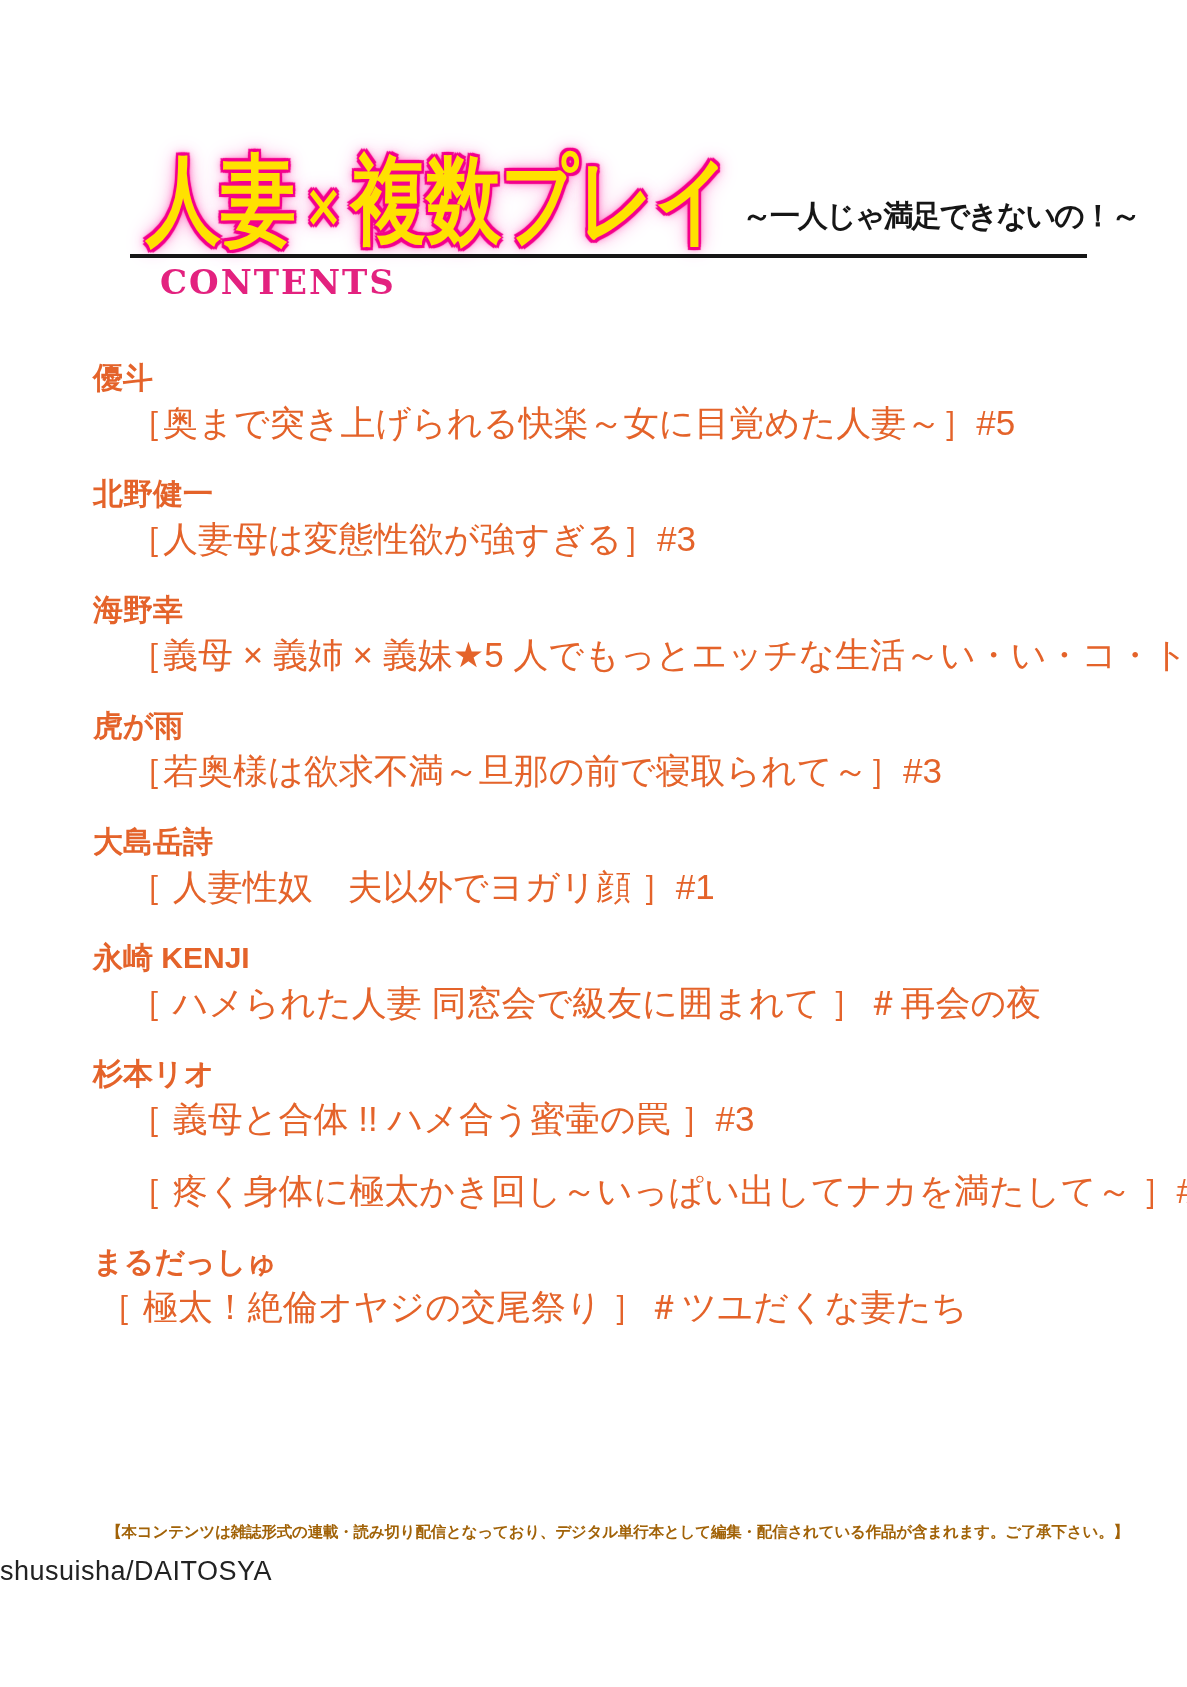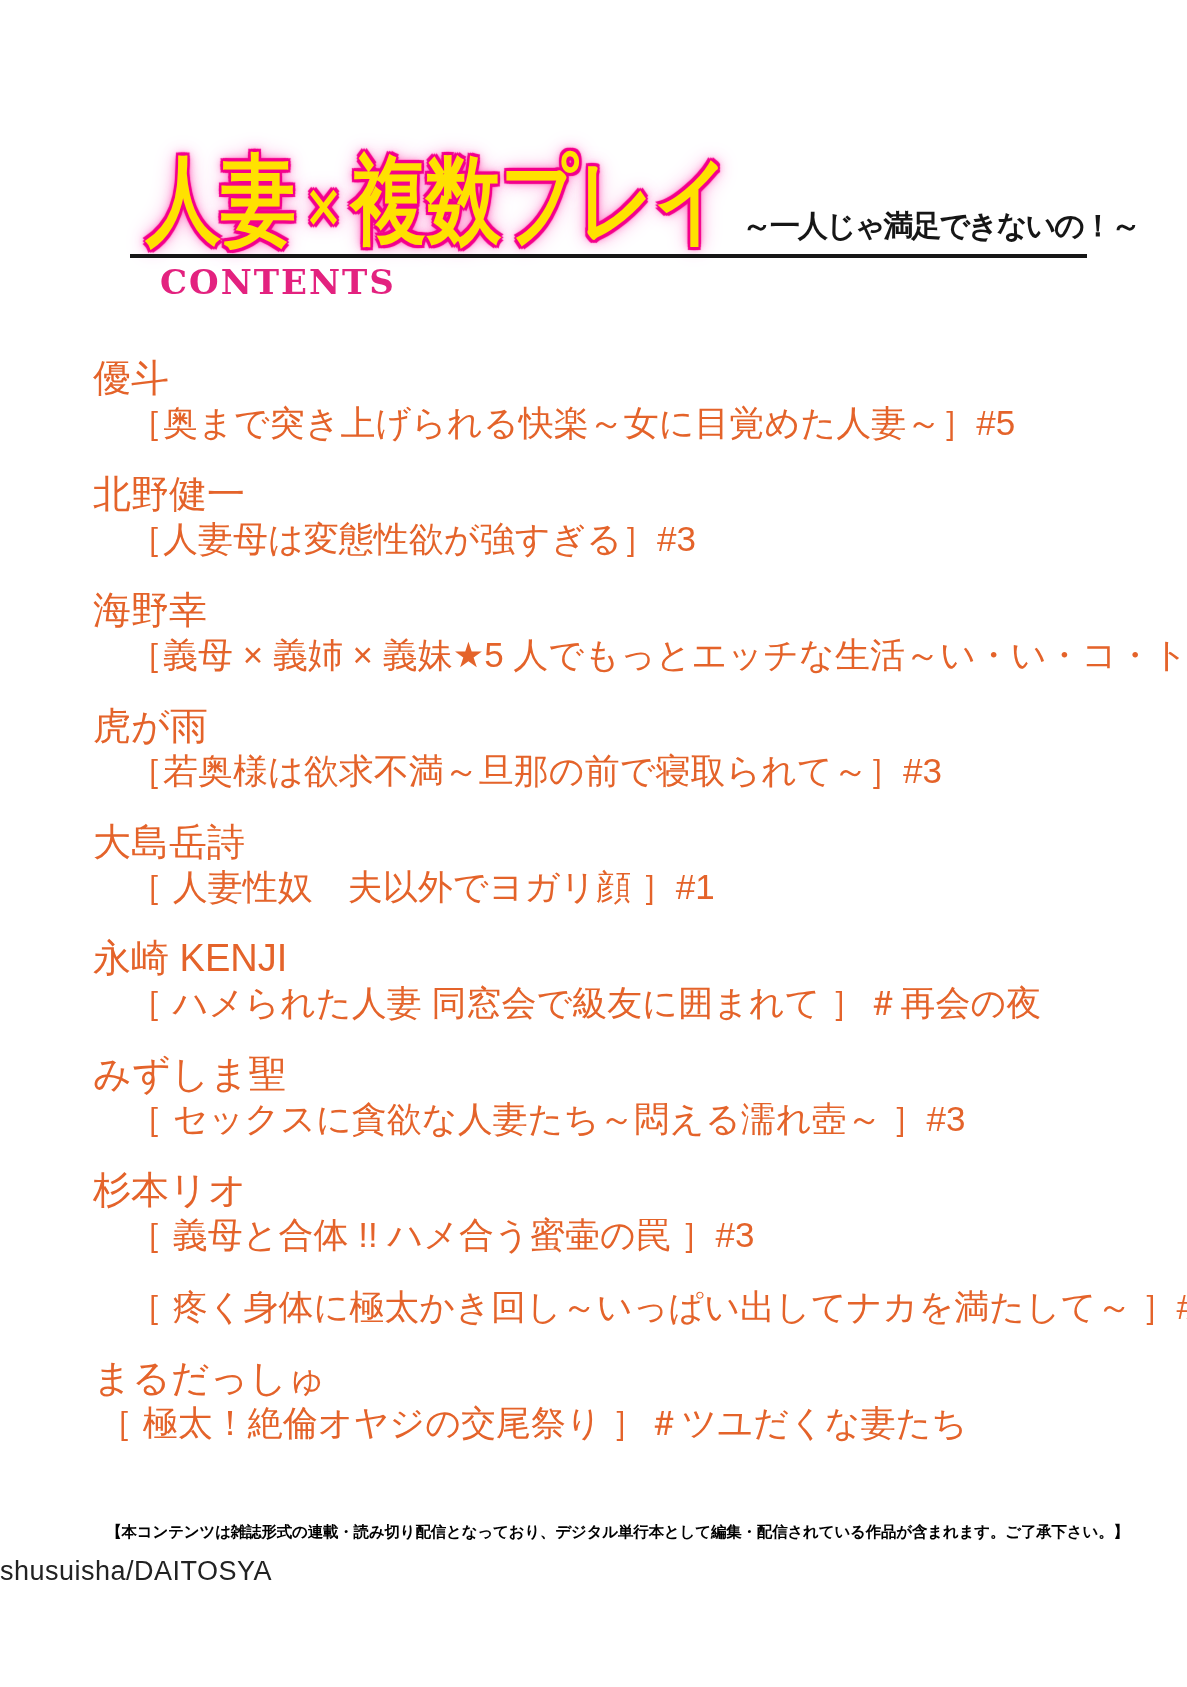--- a/index.html
+++ b/index.html
@@ -47,21 +47,21 @@
       0 0 26px #ffaede;
   }
   .main-title .x-mark{
     font-size:0.62em;
     margin:0 0.18em;
     vertical-align:0.12em;
   }
   .subtitle{
     position:absolute;
     left:742px;
-    top:202px;
+    top:192px;
     font-family:"DejaVu Serif","Liberation Serif",serif;
     font-weight:600;
     font-size:30px;
     letter-spacing:-2px;
     white-space:nowrap;
     color:#161616;
   }
   .header-rule{
     position:absolute;
     left:130px;
@@ -83,22 +83,22 @@
 
   
   .toc{
     position:absolute;
     left:93px;
     top:352px;
     width:1090px;
   }
   .toc-entry{margin-bottom:26px;}
   .author{
-    font-size:38px;
-    font-weight:400;
+    font-size:30px;
+    font-weight:700;
     line-height:44px;
     color:var(--orange);
     white-space:nowrap;
   }
   .story-title{
     font-size:35px;
     font-weight:500;
     line-height:46px;
     padding-left:35px;
     color:var(--orange);
@@ -109,21 +109,21 @@
   
   .disclaimer{
     position:absolute;
     left:0;
     top:1518px;
     width:100%;
     text-align:center;
     font-size:15.5px;
     font-weight:600;
     letter-spacing:-0.2px;
-    color:#000000;
+    color:#a16207;
     white-space:nowrap;
     padding-left:48px;
   }
   .publisher{
     position:absolute;
     left:0;
     top:1552px;
     width:100%;
     text-align:left;
     font-size:27px;
@@ -170,24 +170,20 @@
     <section class="toc-entry">
       <div class="author">大島岳詩</div>
       <div class="story-title">［ 人妻性奴　夫以外でヨガリ顔 ］#1</div>
     </section>
 
     <section class="toc-entry">
       <div class="author">永崎 KENJI</div>
       <div class="story-title">［ ハメられた人妻 同窓会で級友に囲まれて ］＃再会の夜</div>
     </section>
 
-    <section class="toc-entry">
-      <div class="author">みずしま聖</div>
-      <div class="story-title">［ セックスに貪欲な人妻たち～悶える濡れ壺～ ］#3</div>
-    </section>
 
     <section class="toc-entry">
       <div class="author">杉本リオ</div>
       <div class="story-title">［ 義母と合体 !! ハメ合う蜜壷の罠 ］#3</div>
     </section>
 
     <section class="toc-entry">
       <div class="story-title">［ 疼く身体に極太かき回し～いっぱい出してナカを満たして～ ］#2</div>
     </section>
 

